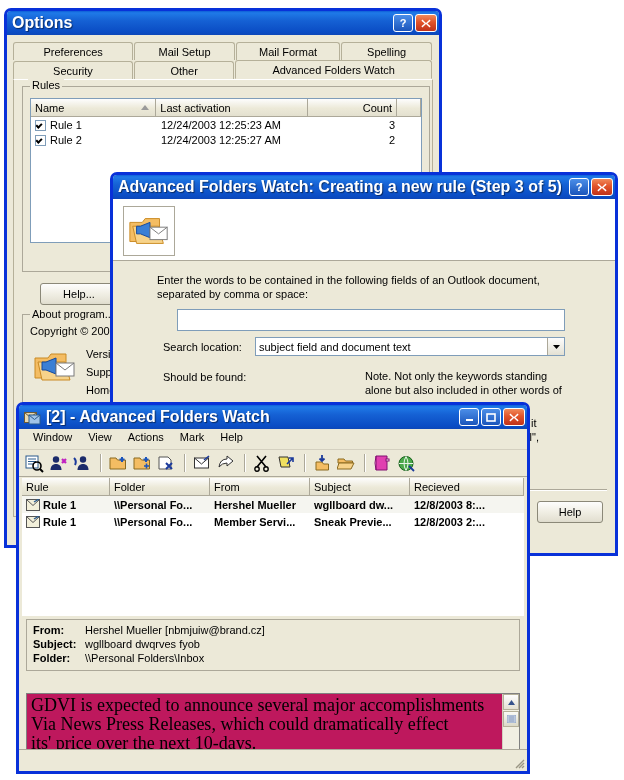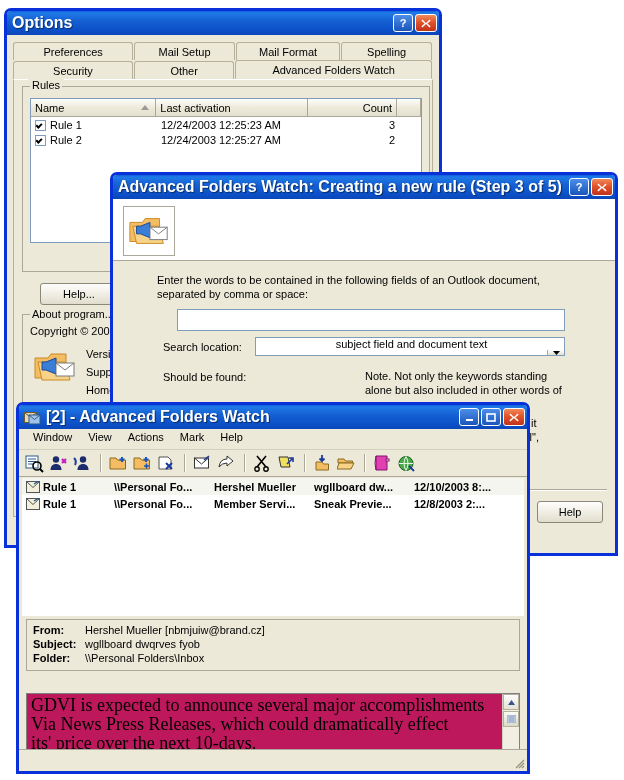--- a/index.html
+++ b/index.html
@@ -197,21 +197,20 @@
     color: #000;
   }
   .combo {
     background: #fff;
     border: 1px solid #7f9db9;
     box-sizing: border-box;
     font-size: 11px;
     display: flex; align-items: center;
     padding-left: 3px;
     color: #000;
-    flex-direction: column;
   }
   .combo-arrow {
     margin-left: auto;
     width: 16px; height: 100%;
     background: linear-gradient(to bottom,#fdfdfd,#e4e1d3);
     border-left: 1px solid #aca899;
     display: flex; align-items: center; justify-content: center;
   }
   .wiz-sep {
     position: absolute; left: 8px; right: 8px;
@@ -615,35 +614,52 @@
       <div class="tbi">
         <svg width="19" height="19" viewBox="0 0 19 19">
           <circle cx="9" cy="9.5" r="7" fill="#4aa84a" stroke="#15601a"></circle>
           <path d="M2 9.5 h14 M9 2.5 q4 7 0 14 M9 2.5 q-4 7 0 14" fill="none" stroke="#e8f5e8" stroke-width="1"></path>
           <path d="M12 12 l5 5" stroke="#1b3a9b" stroke-width="1.8"></path>
         </svg>
       </div>
     </div>
 
     <div class="msg-list" style="left:3px; top:73px; width:502px; height:138px;">
+      <div class="lv-head">
+        <div class="lv-th" style="width:88px">
+            <span>Rule</span>
+          </div>
+        <div class="lv-th" style="width:100px">
+            <span>Folder</span>
+          </div>
+        <div class="lv-th" style="width:100px">
+            <span>From</span>
+          </div>
+        <div class="lv-th" style="width:100px">
+            <span>Subject</span>
+          </div>
+        <div class="lv-th" style="width:114px">
+            <span>Recieved</span>
+          </div>
+      </div>
       <div class="msg-row alt">
         <div class="msg-td" style="width:88px; display:flex; align-items:center;">
           <span style="width:14px;height:12px;margin-right:3px;display:inline-flex;">
             <svg width="14" height="12" viewBox="0 0 14 12">
               <rect x="0.5" y="0.5" width="13" height="11" fill="#f2efda" stroke="#555"></rect>
               <path d="M0.5 0.5 L7 6.5 L13.5 0.5" fill="none" stroke="#555"></path>
               <path d="M8 3 l5-3" stroke="#2a5a8c" stroke-width="1.4"></path>
             </svg>
           </span>
           <span>Rule 1</span>
         </div>
         <div class="msg-td" style="width:100px">\\Personal Fo...</div>
         <div class="msg-td" style="width:100px">Hershel Mueller</div>
         <div class="msg-td" style="width:100px">wgllboard dw...</div>
-        <div class="msg-td" style="width:114px">12/10/2003 8:...</div>
+        <div class="msg-td" style="width:114px">12/8/2003 8:...</div>
       </div>
       <div class="msg-row">
         <div class="msg-td" style="width:88px; display:flex; align-items:center;">
           <span style="width:14px;height:12px;margin-right:3px;display:inline-flex;">
             <svg width="14" height="12" viewBox="0 0 14 12">
               <rect x="0.5" y="0.5" width="13" height="11" fill="#f2efda" stroke="#555"></rect>
               <path d="M0.5 0.5 L7 6.5 L13.5 0.5" fill="none" stroke="#555"></path>
               <path d="M8 3 l5-3" stroke="#2a5a8c" stroke-width="1.4"></path>
             </svg>
           </span>

